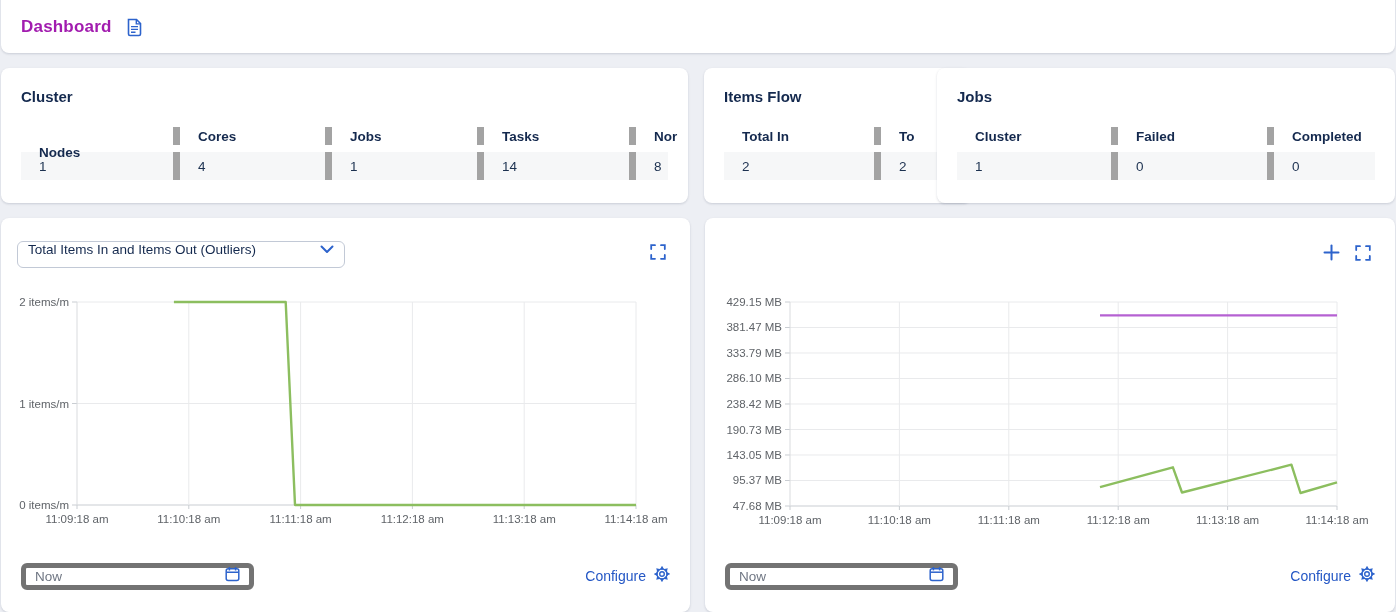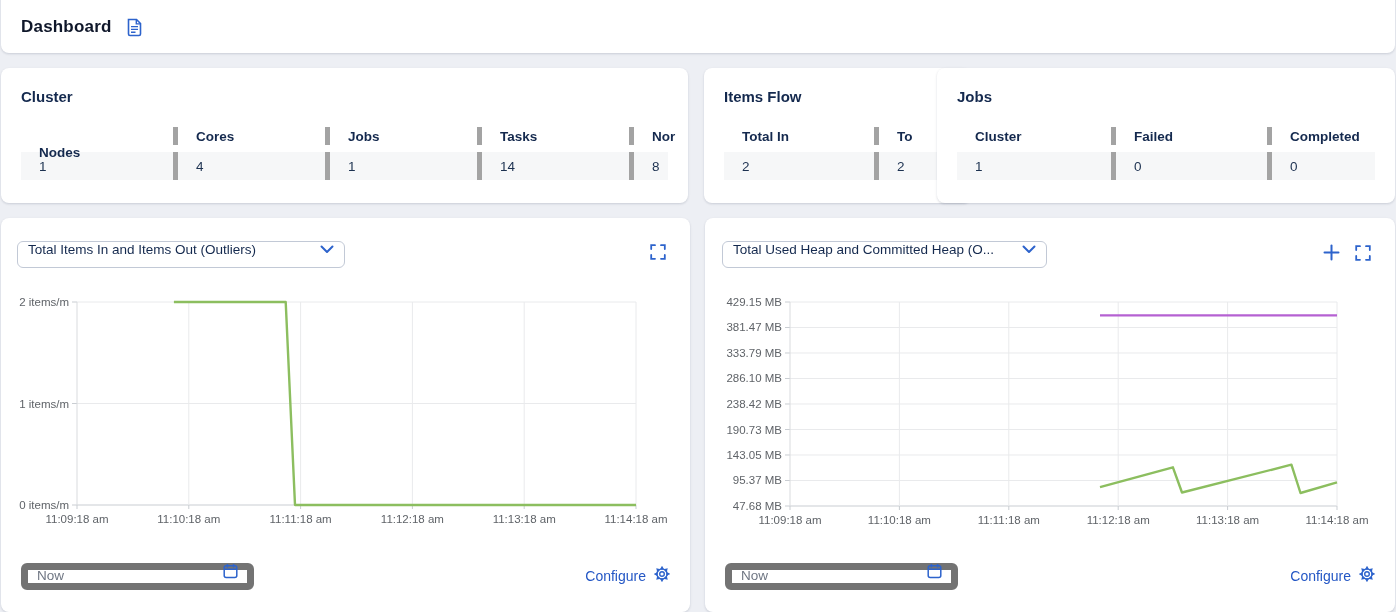--- a/index.html
+++ b/index.html
@@ -12,31 +12,31 @@
   .card {
     position: absolute;
     background: #ffffff;
     border-radius: 8px;
     box-shadow: 0 1px 3px rgba(20, 30, 60, 0.10), 0 1px 2px rgba(20,30,60,0.06);
     overflow: hidden;
   }
   
   #header { left: 1px; top: -10px; width: 1394px; height: 63px; }
   .header-row { position: absolute; left: 20px; top: 27px; display: flex; align-items: center; gap: 14px; }
-  .page-title { font-size: 17px; font-weight: 700; color: #0f172a; letter-spacing: 0.2px; }
+  .page-title { font-size: 17px; font-weight: 700; color: #a21caf; letter-spacing: 0.2px; }
   
   #card-cluster { left: 1px;   top: 68px; width: 687px; height: 135px; padding: 20px; }
   #card-items   { left: 704px; top: 68px; width: 267px; height: 135px; padding: 20px; }
   #card-jobs    { left: 937px; top: 68px; width: 458px; height: 135px; padding: 20px; }
   .card-title { font-size: 15px; font-weight: 700; color: #14294e; }
   .stat-table { margin-top: 22px; }
   .stat-header-row { display: flex; height: 18px; align-items: center; }
   .stat-value-row  { display: flex; height: 28px; align-items: center; background: #f6f7f8; margin-top: 7px; }
   .stat-cell { flex: none; padding-left: 18px; white-space: nowrap; overflow: hidden; height: 100%; display: flex; align-items: center; }
-  .stat-cell + .stat-cell { border-left: 5px solid #a3a3a3; }
+  .stat-cell + .stat-cell { border-left: 7px solid #a3a3a3; }
   .stat-header-row .stat-cell { font-size: 13.5px; font-weight: 700; color: #14294e; }
   .stat-value-row  .stat-cell { font-size: 13.5px; font-weight: 400; color: #1c3150; }
   .stat-cell.grow { flex: 1 1 auto; }
   
   #panel-left  { left: 1px;   top: 218px; width: 689px; height: 394px; }
   #panel-right { left: 705px; top: 218px; width: 690px; height: 394px; }
   .dropdown {
     position: absolute; top: 23px; height: 27px;
     border: 1px solid #c2c9d6; border-radius: 6px;
     display: flex; align-items: flex-start; padding: 0 10px;
@@ -48,22 +48,22 @@
   .dropdown-label { white-space: nowrap; overflow: hidden; flex: 1 1 auto; }
   .dropdown .chev { flex: none; margin-left: 8px; }
   .top-icons { position: absolute; right: 24px; top: 26px; display: flex; align-items: center; gap: 15px; }
   .icon-btn { cursor: pointer; display: flex; align-items: center; }
   .chart-svg { position: absolute; left: 0; top: 72px; }
   .bottom-bar {
     position: absolute; left: 20px; right: 20px; top: 344px; height: 28px;
     display: flex; justify-content: space-between; align-items: center;
   }
   .date-input {
-    width: 233px; height: 27px; border: 7px solid #737373; border-radius: 6px;
-    display: flex; align-items: flex-end; padding: 0 9px; background: #fff; cursor: pointer;
+    width: 233px; height: 27px; border: 5px solid #737373; border-radius: 6px;
+    display: flex; align-items: center; padding: 0 9px; background: #fff; cursor: pointer;
   }
   .date-input-value { font-size: 13.5px; color: #6f7683; flex: 1 1 auto; }
   .configure { display: flex; align-items: center; gap: 8px; cursor: pointer; }
   .configure-label { font-size: 14px; color: #2457c5; font-weight: 400; }
   svg text { font-family: "Liberation Sans", sans-serif; }
 </style>
 </head>
 <body>
 
 <div class="card" id="header">
@@ -199,28 +199,20 @@
           <circle cx="8" cy="8" r="2.3"></circle>
           <path d="M8 1.2 L9 3 L7 3 Z M14.8 8 L13 9 L13 7 Z M8 14.8 L7 13 L9 13 Z M1.2 8 L3 7 L3 9 Z M12.8 3.2 L12.3 5.2 L10.8 3.7 Z M12.8 12.8 L10.8 12.3 L12.3 10.8 Z M3.2 12.8 L3.7 10.8 L5.2 12.3 Z M3.2 3.2 L5.2 3.7 L3.7 5.2 Z"></path>
           <circle cx="8" cy="8" r="5.1"></circle>
         </svg>
       </span>
     </div>
   </div>
 </div>
 
 <div class="card" id="panel-right">
-  <div class="dropdown">
-    <span class="dropdown-label">Total Used Heap and Committed Heap (O...</span>
-    <span class="chev">
-      <svg width="14" height="9" viewBox="0 0 14 9" fill="none">
-          <path d="M1.5 1.5 L7 7 L12.5 1.5" stroke="#2d63cc" stroke-width="2" stroke-linecap="round" stroke-linejoin="round"></path>
-        </svg>
-    </span>
-  </div>
   <div class="top-icons">
     <span class="icon-btn">
       <svg width="17" height="17" viewBox="0 0 17 17" fill="none" stroke="#2d63cc" stroke-width="2" stroke-linecap="round">
         <line x1="8.5" y1="1.5" x2="8.5" y2="15.5"></line>
           <line x1="1.5" y1="8.5" x2="15.5" y2="8.5"></line>
       </svg>
     </span>
     <span class="icon-btn">
       <svg width="16" height="16" viewBox="0 0 16 16" fill="none" stroke="#2d63cc" stroke-width="1.8" stroke-linecap="round">
         <path d="M1.2 5 V1.2 H5"></path>

